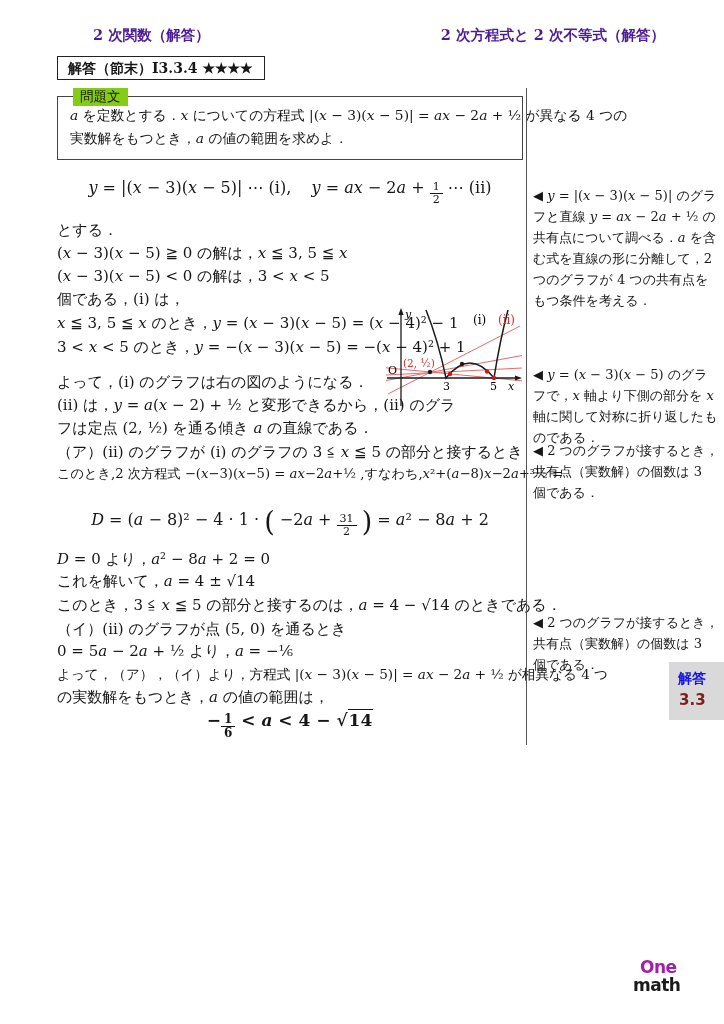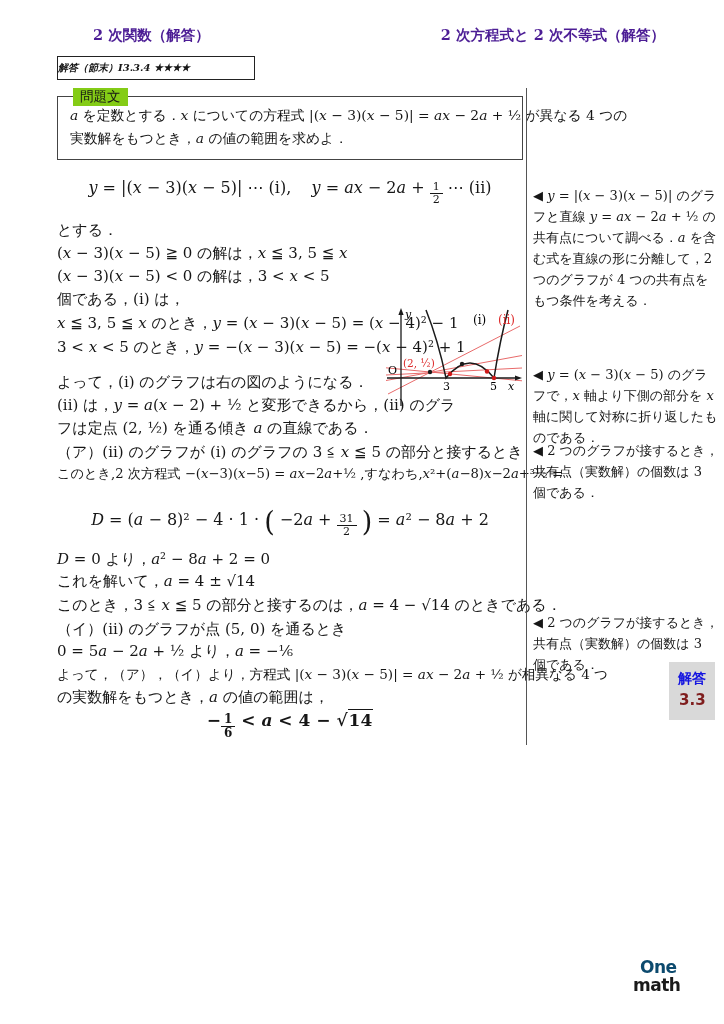--- a/index.html
+++ b/index.html
@@ -3,21 +3,21 @@
 <meta charset="utf-8">
 <style>
   html,body{margin:0;padding:0;background:#ffffff;}
   .page{position:relative;width:724px;height:1024px;background:#fff;overflow:hidden;
         font-family:"DejaVu Serif","Liberation Serif",serif;color:#161616;}
   
   .hdr{position:absolute;top:26px;left:57px;right:59px;display:flex;justify-content:space-between;
        font-size:14.5px;font-weight:bold;color:#4c1d95;margin-left:36px;}
   
   .titlebox{position:absolute;left:57px;top:56px;width:196px;height:22px;border:1.4px solid #222;
-            font-size:10px;font-weight:bold;line-height:22px;font-style:italic;}
+            font-size:14px;font-weight:bold;line-height:22px;padding-left:10px;}
   
   .problem{position:absolute;left:57px;top:96px;width:464px;height:62px;border:1.2px solid #444;}
   .problem .legend{position:absolute;top:-9px;left:15px;background:#84cc16;padding:0 7px;font-size:13.5px;}
   .problem .pline{position:absolute;left:12px;white-space:nowrap;font-size:13.8px;}
   .problem .pl1{top:10px;}
   .problem .pl2{top:33px;}
   
   .main{position:absolute;left:57px;top:0;width:466px;height:770px;}
   .ln{position:absolute;left:0;white-space:nowrap;font-size:15px;}
   .tight{font-size:13.2px;}
@@ -31,29 +31,29 @@
   .ans .frac .num,.ans .frac .den{font-size:12px;}
   .bigp{font-size:27px;font-weight:normal;vertical-align:-6px;}
   .rad{border-top:1.3px solid currentColor;padding:0 1px;}
   i{font-style:italic;}
   
   .divider{position:absolute;left:526px;top:88px;width:1px;height:657px;background:#555;}
   .note{position:absolute;left:533px;width:186px;font-size:13px;line-height:21px;text-align:left;}
   
   .graph{position:absolute;left:386px;top:306px;width:140px;height:106px;}
   
-  .tab{position:absolute;left:669px;top:662px;width:46px;height:58px;background:#d9d9d9;}
+  .tab{position:absolute;left:669px;top:662px;width:55px;height:58px;background:#d9d9d9;}
   .tab .tlabel{display:block;padding:8px 0 0 9px;font-size:14px;font-weight:bold;color:#1414e0;
                font-family:"DejaVu Sans","Liberation Sans",sans-serif;}
   .tab .tnum{display:block;padding:3px 0 0 10px;font-size:15px;font-weight:bold;color:#7f1d1d;
              font-family:"DejaVu Sans","Liberation Sans",sans-serif;}
   
   .logo{position:absolute;left:633px;top:958px;font-family:"DejaVu Sans","Liberation Sans",sans-serif;
         font-weight:bold;font-size:17px;line-height:18px;}
-  .logo .l1{color:#0c4a6e;padding-left:7px;letter-spacing:-0.5px;}
+  .logo .l1{color:#a21caf;padding-left:7px;letter-spacing:-0.5px;}
   .logo .l2{color:#1a1a1a;letter-spacing:-0.5px;}
 </style>
 </head>
 <body>
 
 <div class="page">
 
   <div class="hdr">
     <span>2 次関数（解答）</span>
     <span>2 次方程式と 2 次不等式（解答）</span>

